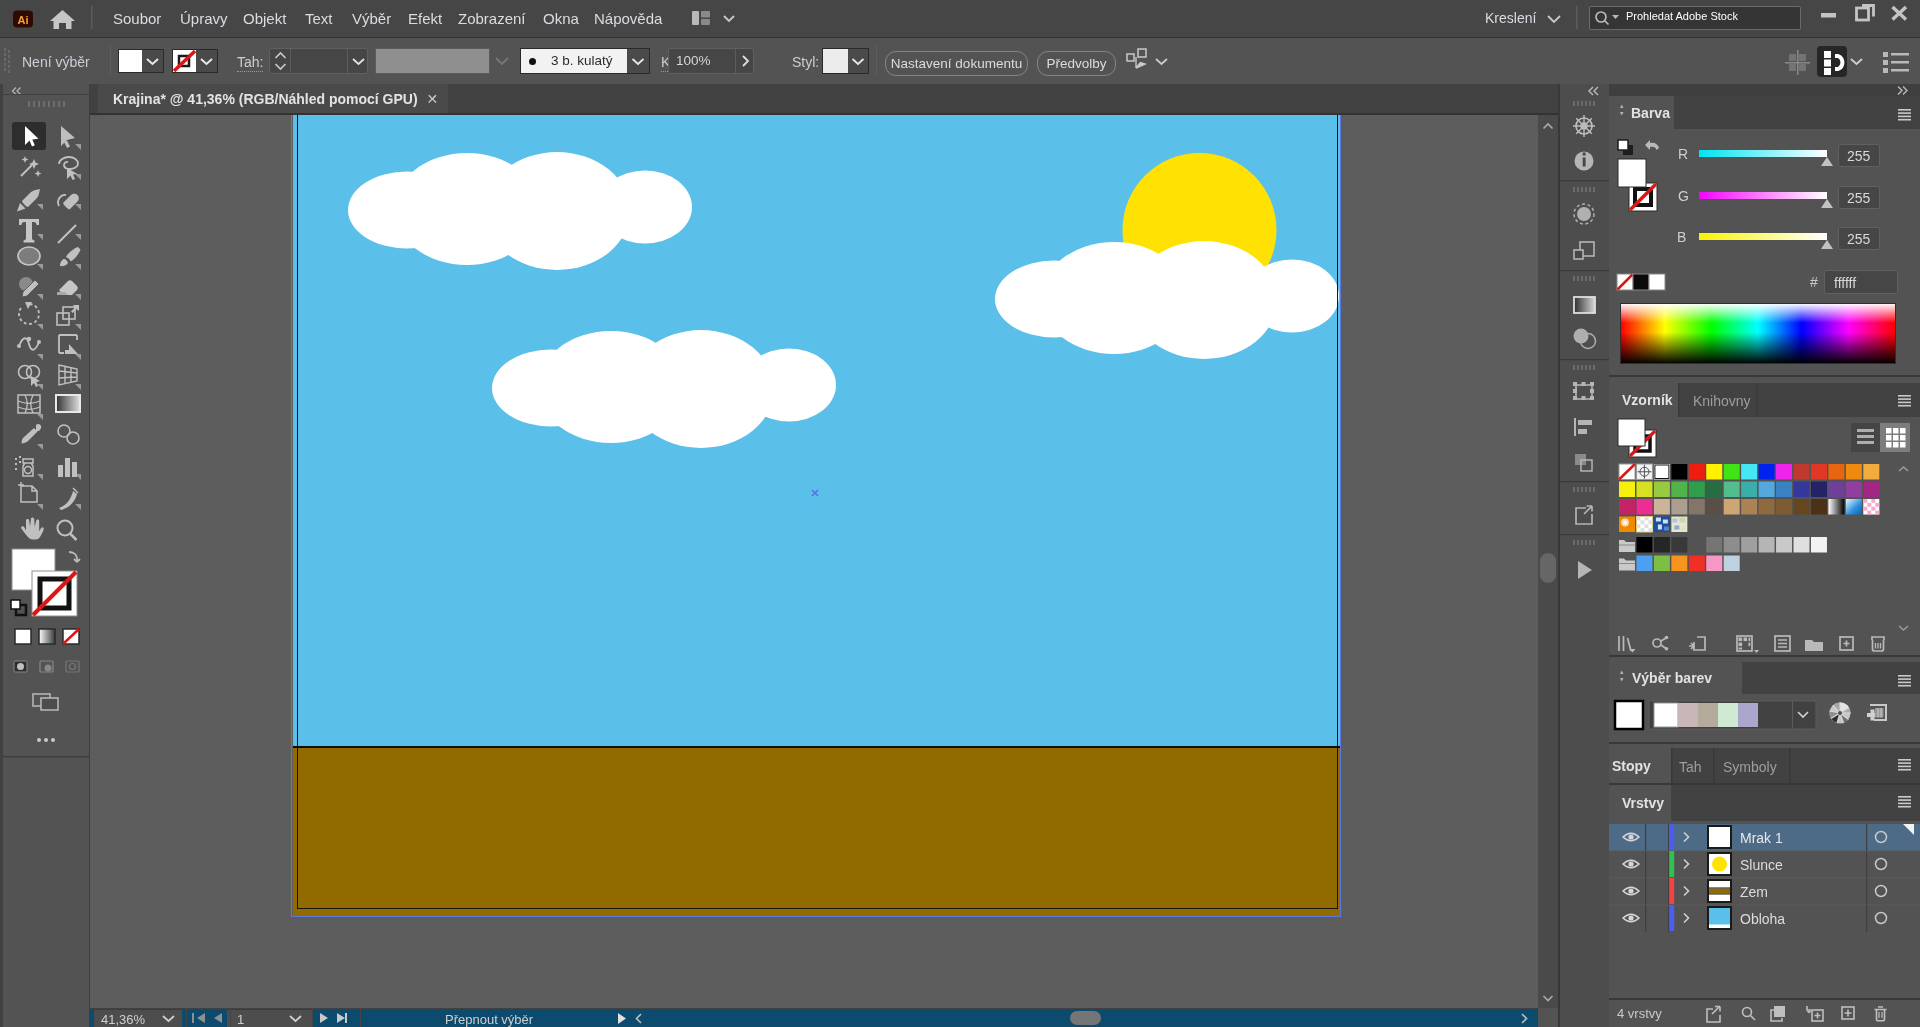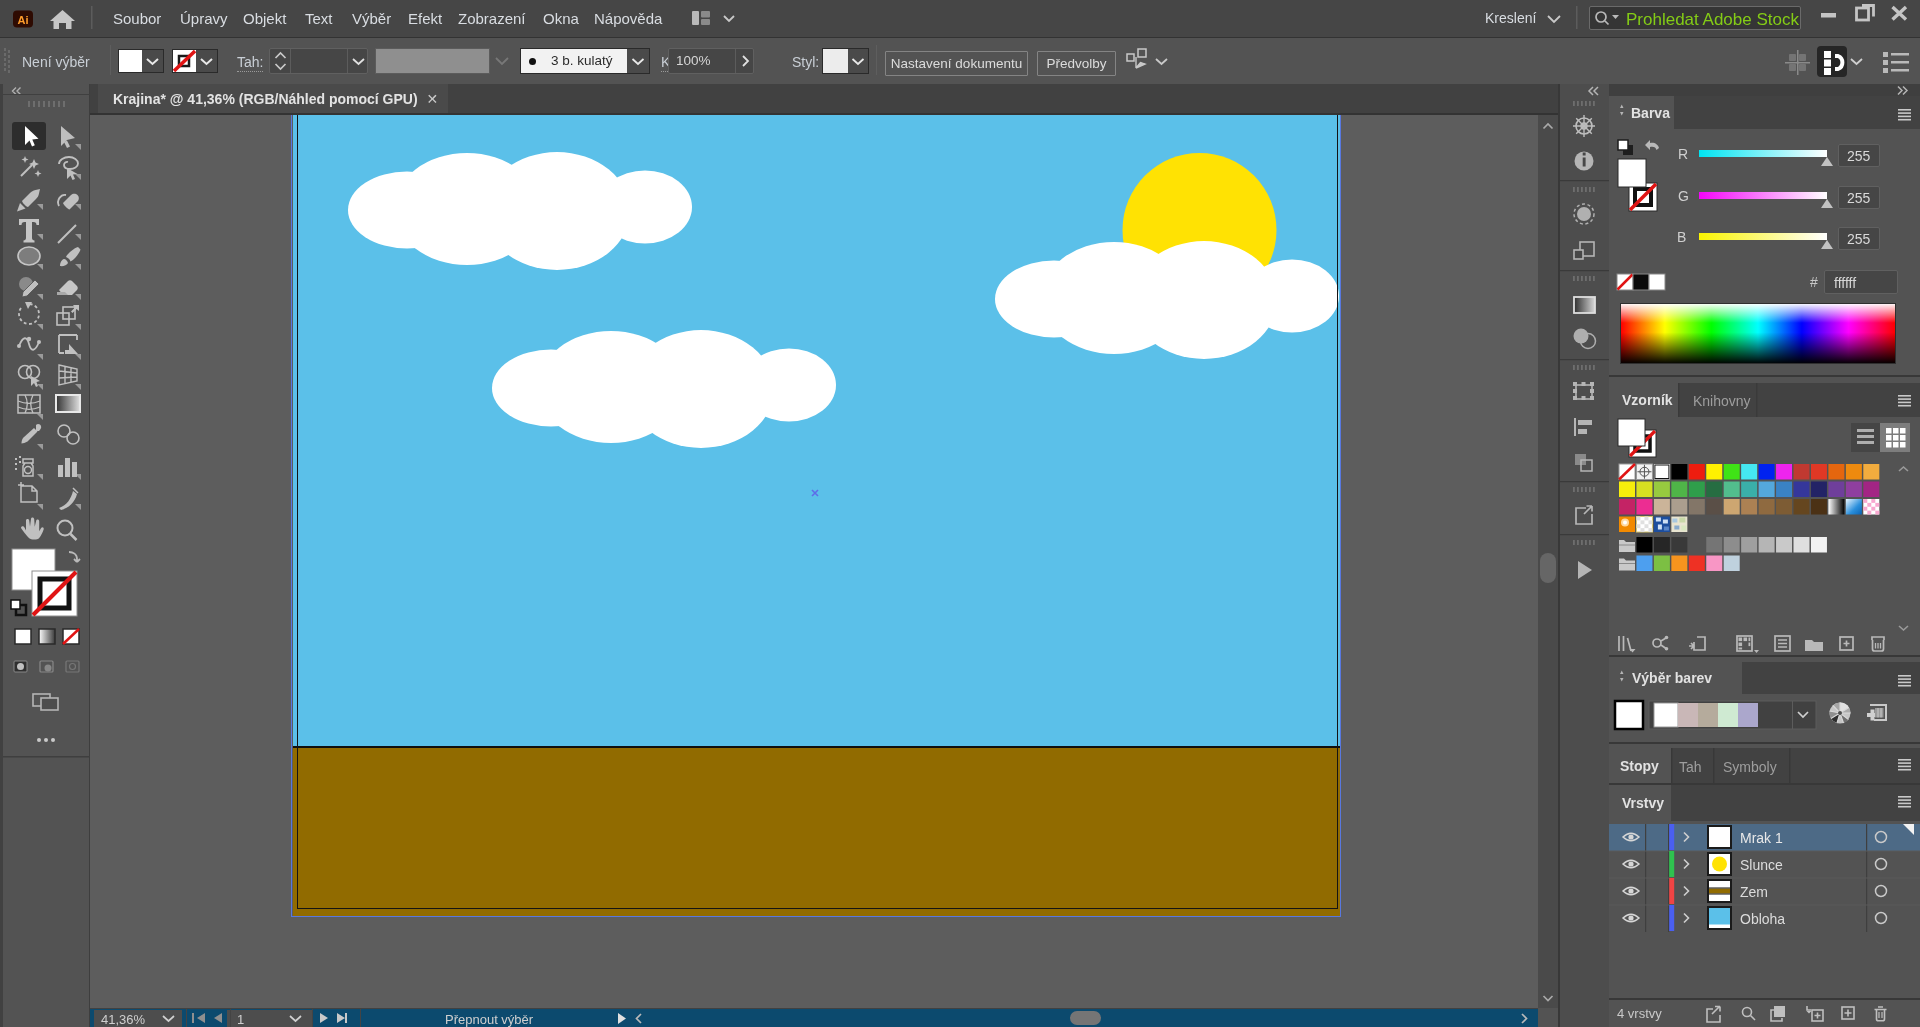--- a/index.html
+++ b/index.html
@@ -2,21 +2,21 @@
 <html><head><meta charset="utf-8">
 <style>
 *{margin:0;padding:0;box-sizing:border-box;}
 html,body{width:1920px;height:1027px;overflow:hidden;background:#535353;font-family:"Liberation Sans",sans-serif;}
 .abs{position:absolute;}
 #menubar{position:absolute;left:0;top:0;width:1920px;height:37px;background:#464646;padding-left:39px;}
 .mtxt{position:absolute;top:0;height:37px;line-height:37px;font-size:15px;color:#d9dde2;}
 #controlbar{position:absolute;left:0;top:37px;width:1920px;height:47px;background:#535353;border-top:1px solid #333333;}
 .ctxt{position:absolute;font-size:14px;color:#c9cfd6;line-height:16px;}
 .fld{position:absolute;background:#464646;border:1px solid #606060;border-radius:2px;}
-.btn{position:absolute;border:1px solid #848484;border-radius:1px;font-size:13.5px;color:#dcdcdc;text-align:center;}
+.btn{position:absolute;border:1px solid #848484;border-radius:11px;font-size:13.5px;color:#dcdcdc;text-align:center;}
 .vsep{position:absolute;width:1px;background:#5e5e5e;}
 #leftdock{position:absolute;left:0;top:84px;width:90px;height:943px;background:#535353;border-left:3px solid #414141;}
 #tabbar{position:absolute;left:90px;top:84px;width:1468px;height:31px;background:#414141;border-bottom:2px solid #333333;}
 #tab1{position:absolute;left:98px;top:84px;width:350px;height:29px;background:#4a4a4a;color:#e3e3e3;font-size:14px;font-weight:bold;line-height:31px;}
 #viewport{position:absolute;left:90px;top:115px;width:1448px;height:893px;background:#5d5d5d;overflow:hidden;}
 #statusbar{position:absolute;left:90px;top:1008px;width:1448px;height:35px;background:#0c4a6e;border-top:1px solid #414141;}
 .stxt{position:absolute;font-size:13px;color:#cfcfcf;}
 #vscroll{position:absolute;left:1538px;top:115px;width:20px;height:893px;background:#4a4a4a;}
 #iconstrip{position:absolute;left:1558px;top:84px;width:51px;height:943px;background:#4d4d4d;border-left:2px solid #383838;}
 #panels{position:absolute;left:1609px;top:84px;width:311px;height:943px;background:#535353;}
@@ -52,21 +52,21 @@
  <svg class="abs" style="left:1544px;top:0" width="40" height="37">
   <path d="M4 16 l6 6 l6 -6" stroke="#c9c9c9" stroke-width="1.8" fill="none"></path>
   <rect x="32" y="6" width="1.5" height="23" fill="#5c5c5c"></rect>
  </svg>
  <div class="abs" style="left:1589px;top:6px;width:212px;height:24px;background:#353535;border:1px solid #6a6a6a;border-radius:2px;">
    <svg width="34" height="22">
         <circle cx="11" cy="10" r="5" stroke="#b9b9b9" stroke-width="1.7" fill="none"></circle>
         <path d="M15 14 l3.5 3.5" stroke="#b9b9b9" stroke-width="1.7"></path>
         <path d="M22 8 l3.5 4 l3.5 -4" fill="#b9b9b9"></path>
       </svg>
-   <span style="position:absolute;left:36px;top:3px;font-size:17px;color:#84cc16;">Prohledat Adobe Stock</span>
+   <span style="position:absolute;left:36px;top:3px;font-size:11px;color:#ffffff;">Prohledat Adobe Stock</span>
  </div>
  <svg class="abs" style="left:1805px;top:0" width="115" height="37">
   <rect x="16" y="13" width="15" height="4.5" fill="#c4c4c4"></rect>
   <rect x="51.5" y="8" width="12" height="12" stroke="#c4c4c4" stroke-width="2.8" fill="none"></rect>
   <path d="M57 5.5 L68.5 5.5 L68.5 16.5" stroke="#c4c4c4" stroke-width="2.8" fill="none"></path>
   <path d="M87.5 7 L101 19.5 M101 7 L87.5 19.5" stroke="#c4c4c4" stroke-width="3.4"></path>
  </svg>
 </div>
 
 <div id="controlbar">
@@ -542,21 +542,21 @@
 <div class="ptab" style="left:1609px;top:96px;width:65px;height:34px;line-height:34px;"><span style="margin-left:22px">Barva</span></div>
 
 <div class="phead" style="top:383px;height:34px;background:#424242;"></div>
 <div class="ptab" style="left:1609px;top:383px;width:69px;height:35px;line-height:35px;"><span style="margin-left:13px">Vzorník</span></div>
 <span class="ptabi" style="left:1693px;top:393px;">Knihovny</span>
 
 <div class="phead" style="top:662px;height:32px;background:#424242;"></div>
 <div class="ptab" style="left:1609px;top:662px;width:133px;height:33px;line-height:33px;"><span style="margin-left:23px">Výběr barev</span></div>
 
 <div class="phead" style="top:748px;height:37px;background:#424242;"></div>
-<div class="ptab" style="left:1609px;top:748px;width:62px;height:37px;line-height:37px;"><span style="margin-left:11px">Stopy</span></div>
+<div class="ptab" style="left:1609px;top:748px;width:62px;height:37px;line-height:37px;"><span style="margin-left:3px">Stopy</span></div>
 <span class="ptabi" style="left:1679px;top:759px;">Tah</span>
 <span class="ptabi" style="left:1723px;top:759px;">Symboly</span>
 
 <div class="phead" style="top:785px;height:36px;background:#424242;"></div>
 <div class="ptab" style="left:1609px;top:785px;width:62px;height:37px;line-height:37px;"><span style="margin-left:13px">Vrstvy</span></div>
 
 <div class="abs" style="left:1609px;top:824px;width:311px;height:27px;background:#4d6a86;"></div>
 <span class="abs" style="left:1740px;top:830px;font-size:14px;color:#e8e8e8;">Mrak 1</span>
 <span class="abs" style="left:1740px;top:857px;font-size:14px;color:#dcdcdc;">Slunce</span>
 <span class="abs" style="left:1740px;top:884px;font-size:14px;color:#dcdcdc;">Zem</span>

